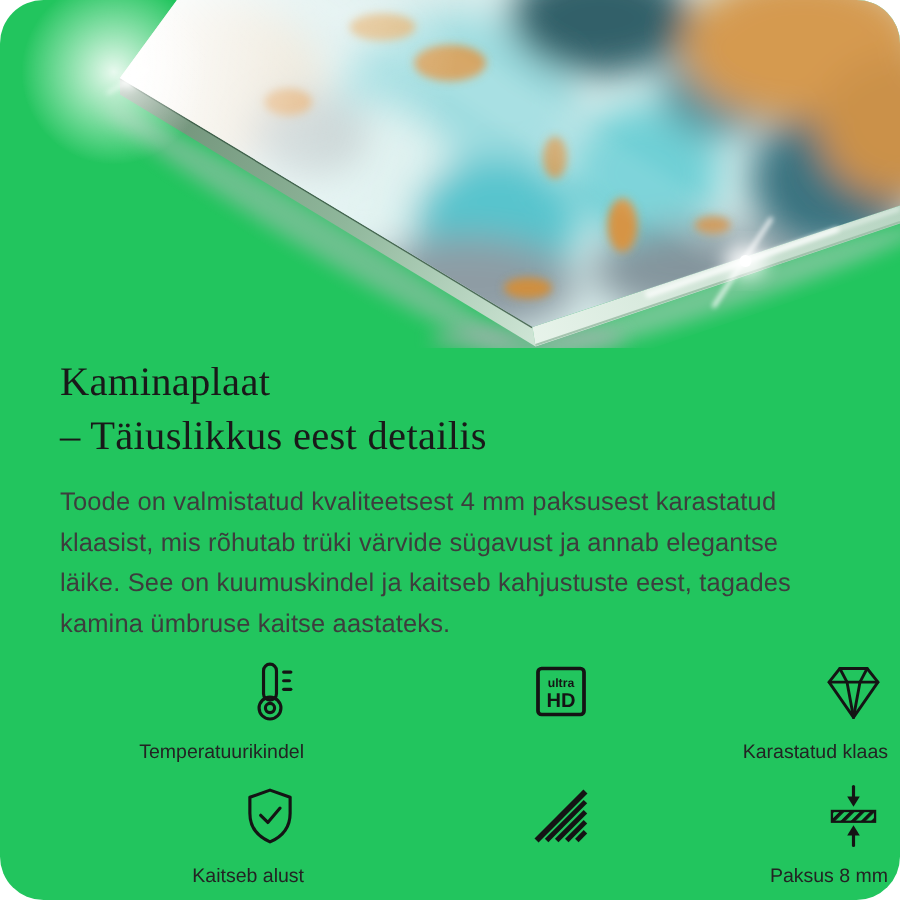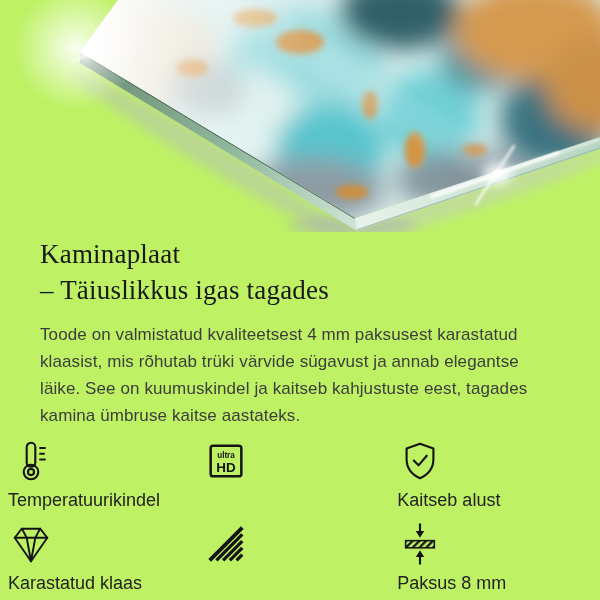--- a/index.html
+++ b/index.html
@@ -1,27 +1,27 @@
 <!DOCTYPE html>
 <html><head>
 <meta charset="utf-8">
 <style>
   html,body{margin:0;padding:0;background:#fff;}
-  .page{width:600px;height:600px;background:#bef264;overflow:hidden;position:relative;
-        font-family:"Liberation Sans",sans-serif;color:#222;}
+  .page{width:600px;height:600px;background:#22c55e;overflow:hidden;position:relative;
+        font-family:"Liberation Sans",sans-serif;color:#222;border-radius:29px;}
   .hero{width:600px;height:232px;display:block;}
   .content{padding:0 40px;}
   h1.title{margin:4px 0 0 0;font-family:"Liberation Serif","DejaVu Serif",serif;
            font-weight:400;font-size:27px;line-height:36px;color:#191919;letter-spacing:.2px;}
   p.desc{margin:13px 0 0 0;max-width:524px;font-size:17px;line-height:27px;color:#3d3d3d;letter-spacing:.1px;}
   .features{margin-top:9px;display:grid;grid-template-columns:repeat(3,1fr);
             row-gap:13px;padding:0 8px;}
-  .feature{display:flex;flex-direction:column;align-items:flex-start;justify-content:flex-start;}
+  .feature{display:flex;flex-direction:column;align-items:flex-end;justify-content:flex-start;}
   .feature .ico{width:46px;height:46px;display:block;}
-  .feature .lbl{margin-top:9px;font-size:18px;color:#232323;text-align:center;line-height:15px;}
+  .feature .lbl{margin-top:9px;font-size:13px;color:#232323;text-align:center;line-height:15px;}
   svg text{font-family:"Liberation Sans",sans-serif;}
 </style>
 </head>
 <body>
 
 <div class="page">
 
   <svg class="hero" viewBox="0 0 600 232" aria-hidden="true">
     <defs>
       <clipPath id="face">
@@ -111,21 +111,21 @@
       <path d="M476,204 L514,146" stroke="#ffffff" stroke-width="2.2" stroke-linecap="round" filter="url(#b2)"></path>
       <circle cx="497" cy="174" r="4" fill="#ffffff"></circle>
     </g>
     <g>
       <circle cx="86" cy="54" r="5" fill="#ffffff" opacity="0.9" filter="url(#b3)"></circle>
       <path d="M72,62 L100,45" stroke="#ffffff" stroke-width="1.5" stroke-linecap="round" opacity="0.8" filter="url(#b2)"></path>
     </g>
   </svg>
 
   <div class="content">
-    <h1 class="title"><span>Kaminaplaat</span><br><span>– Täiuslikkus igas tagades</span></h1>
+    <h1 class="title"><span>Kaminaplaat</span><br><span>– Täiuslikkus eest detailis</span></h1>
 
     <p class="desc">Toode on valmistatud kvaliteetsest 4 mm paksusest karastatud klaasist, mis rõhutab trüki värvide sügavust ja annab elegantse läike. See on kuumuskindel ja kaitseb kahjustuste eest, tagades kamina ümbruse kaitse aastateks.</p>
   </div>
 
   <div class="features">
 
     <div class="feature">
       <svg class="ico" viewBox="0 0 48 48">
         <g fill="none" stroke="#141414" stroke-width="2.2" stroke-linecap="round" stroke-linejoin="round">
           <rect x="19.5" y="5" width="9" height="25" rx="4.5"></rect>
@@ -142,40 +142,40 @@
     <div class="feature">
       <svg class="ico" viewBox="0 0 48 48">
         <rect x="8" y="8" width="32" height="32" rx="2.5" fill="none" stroke="#141414" stroke-width="2.6"></rect>
         <text x="24" y="21" text-anchor="middle" font-size="8.5" font-weight="700" fill="#141414">ultra</text>
         <text x="24" y="35" text-anchor="middle" font-size="14" font-weight="800" fill="#141414">HD</text>
       </svg>
     </div>
 
     <div class="feature">
       <svg class="ico" viewBox="0 0 48 48">
-        <g fill="none" stroke="#141414" stroke-width="2.2" stroke-linecap="round" stroke-linejoin="round">
-          <path d="M24 6 L38 11 V22 C38 32 32 38.5 24 42 C16 38.5 10 32 10 22 V11 Z"></path>
-          <polyline points="17.5,23.5 22.5,28.5 31,18.5"></polyline>
-        </g>
-      </svg>
-      <div class="lbl">Kaitseb alust</div>
-    </div>
-
-    <div class="feature">
-      <svg class="ico" viewBox="0 0 48 48">
         <g fill="none" stroke="#141414" stroke-width="2" stroke-linecap="round" stroke-linejoin="round">
           <path d="M14.5 8 H33.5 L41 17.5 L24 42 L7 17.5 Z"></path>
           <path d="M7 17.5 H41"></path>
           <path d="M14.5 8 L19.5 17.5"></path>
           <path d="M33.5 8 L28.5 17.5"></path>
           <path d="M19.5 17.5 L24 42"></path>
           <path d="M28.5 17.5 L24 42"></path>
         </g>
       </svg>
       <div class="lbl">Karastatud klaas</div>
+    </div>
+
+    <div class="feature">
+      <svg class="ico" viewBox="0 0 48 48">
+        <g fill="none" stroke="#141414" stroke-width="2.2" stroke-linecap="round" stroke-linejoin="round">
+          <path d="M24 6 L38 11 V22 C38 32 32 38.5 24 42 C16 38.5 10 32 10 22 V11 Z"></path>
+          <polyline points="17.5,23.5 22.5,28.5 31,18.5"></polyline>
+        </g>
+      </svg>
+      <div class="lbl">Kaitseb alust</div>
     </div>
 
     <div class="feature">
       <svg class="ico" viewBox="0 0 48 48">
         <g stroke="#141414" stroke-linecap="butt">
           <path d="M7 41 L41 7" stroke-width="4"></path>
           <path d="M14 41 L41 14" stroke-width="3.4"></path>
           <path d="M21 41 L41 21" stroke-width="3.4"></path>
           <path d="M28 41 L41 28" stroke-width="3.4"></path>
           <path d="M35 41 L41 35" stroke-width="3.4"></path>

